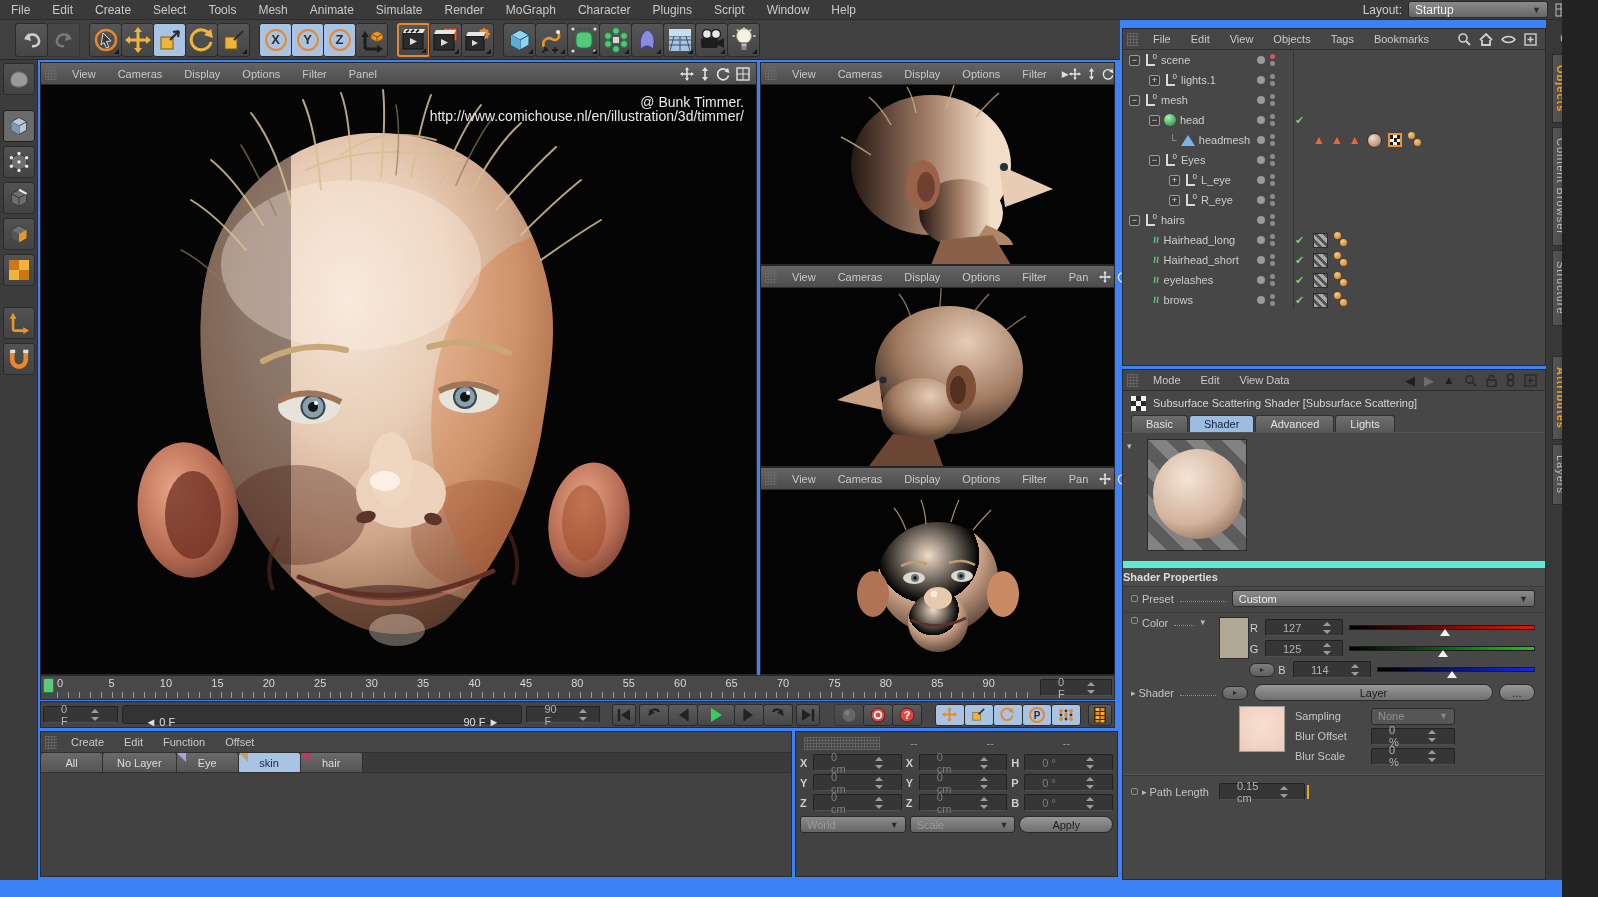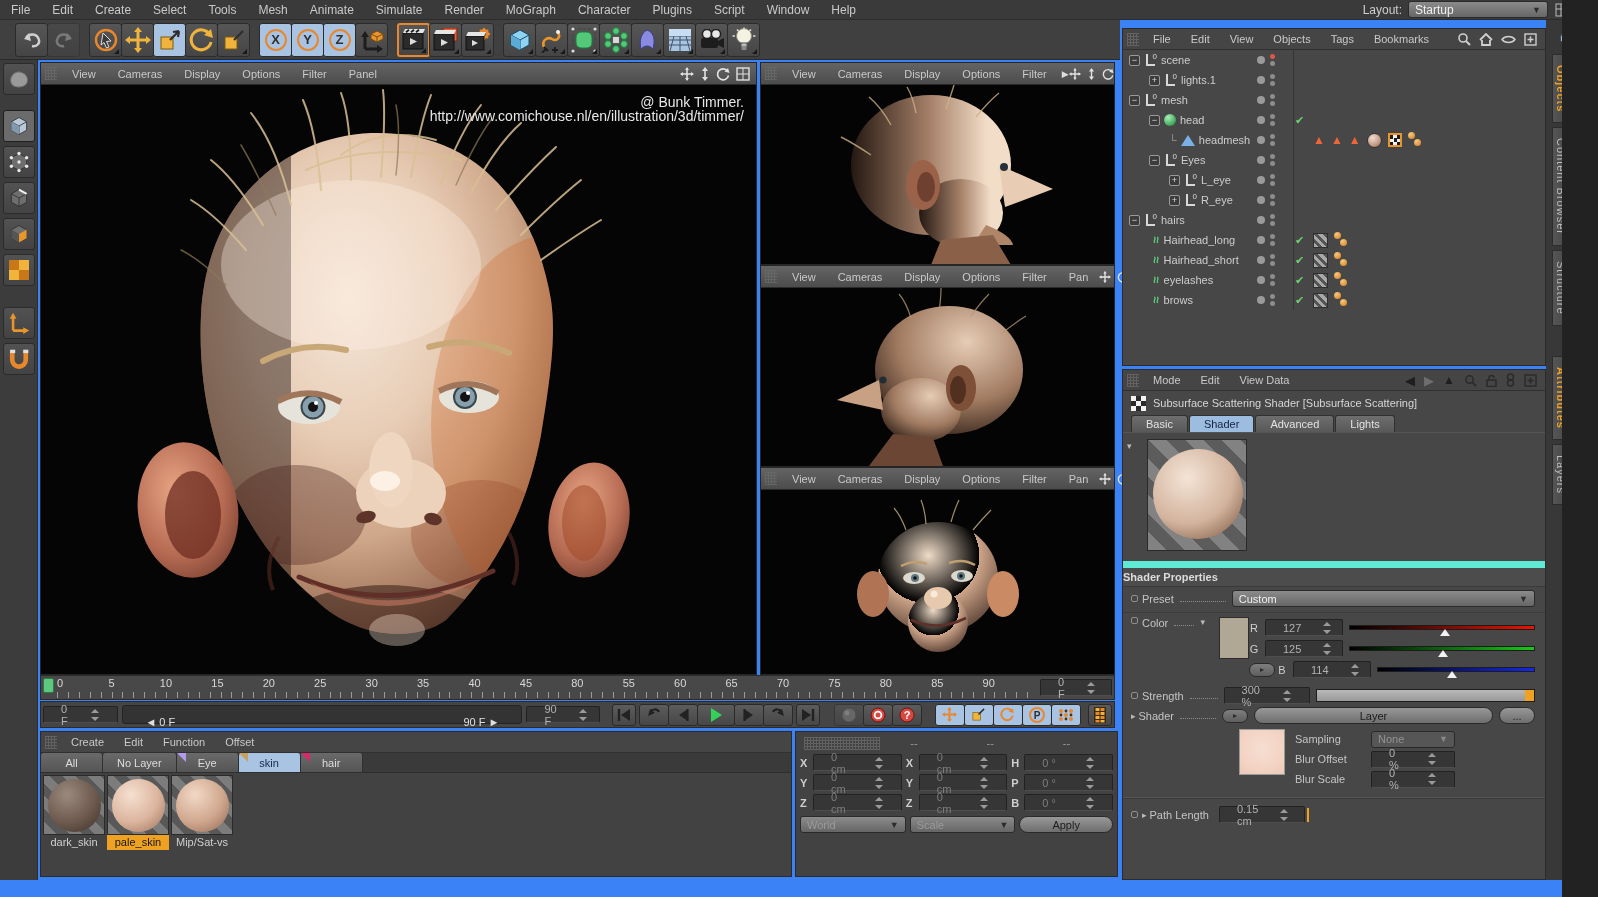--- a/index.html
+++ b/index.html
@@ -948,40 +948,20 @@
         </div>
       <div class="mtab sel">
           <span class="corner" style="border-top-color:#c8a060"></span>
           <span>skin</span>
         </div>
       <div class="mtab">
           <span class="corner" style="border-top-color:#d8286c"></span>
           <span>hair</span>
         </div>
     </div>
-    <div class="mthumbs">
-      <div class="mat">
-        <div class="sph">
-            <div class="ball" style="background:radial-gradient(circle at 36% 30%,#9a8a7e,#6e5a4e 55%,#3c2f28)"></div>
-          </div>
-        <div class="nm">dark_skin</div>
-      </div>
-      <div class="mat sel">
-        <div class="sph">
-            <div class="ball" style="background:radial-gradient(circle at 36% 30%,#f6e0d0,#dbb49e 55%,#9a6e58)"></div>
-          </div>
-        <div class="nm">pale_skin</div>
-      </div>
-      <div class="mat">
-        <div class="sph">
-            <div class="ball" style="background:radial-gradient(circle at 36% 30%,#f2d8c6,#d0a78e 55%,#8e6450)"></div>
-          </div>
-        <div class="nm">Mip/Sat-vs</div>
-      </div>
-    </div>
   </div>
 
   <div class="coords">
     <div class="hdr">
       <span class="grip"></span>
       <span>--</span>
       <span>--</span>
       <span>--</span>
     </div>
     <div class="crow">
@@ -1482,35 +1462,20 @@
                 </span>
               </div>
             <div class="slider">
                 <div class="bar" style="background:linear-gradient(90deg,#000,#1428e8)"></div>
                 <div class="thumb" style="left:44%"></div>
               </div>
           </div>
         </div>
       </div>
 
-      <div class="arow">
-        <span class="pcirc"></span>
-        <span class="plabel">Strength</span>
-        <span class="leaders" style="flex:0 0 28px"></span>
-        <div class="field" style="width:86px">
-            <span class="val">300 %</span>
-            <span class="stepper">
-              <i class="up"></i>
-              <i class="dn"></i>
-            </span>
-          </div>
-        <div style="flex:1; height:13px; margin-left:6px; border:1px solid #1e1e1e; background:linear-gradient(#b8b8b8,#9a9a9a); position:relative;">
-          <div style="position:absolute; right:0; top:0; bottom:0; width:9px; background:#f0a022;"></div>
-        </div>
-      </div>
 
       <div class="arow" style="padding-top:0">
         <span style="color:#bbb;font-size:9px;margin-right:3px">▸</span>
         <span class="plabel">Shader</span>
         <span class="leaders" style="flex:0 0 36px"></span>
         <span class="minibtn">
             <span>▸</span>
           </span>
         <div class="pill" style="flex:1; margin:0 6px;">
             <span>Layer</span>

